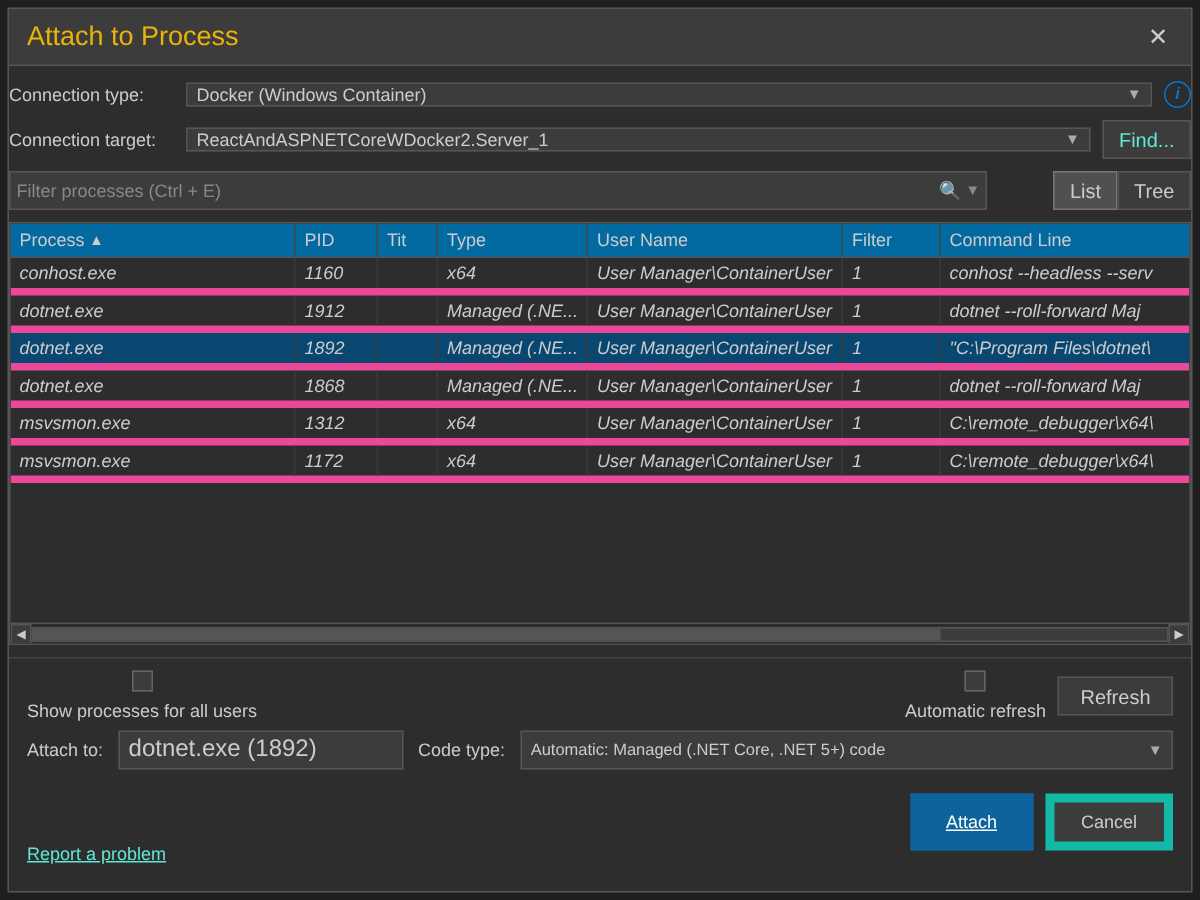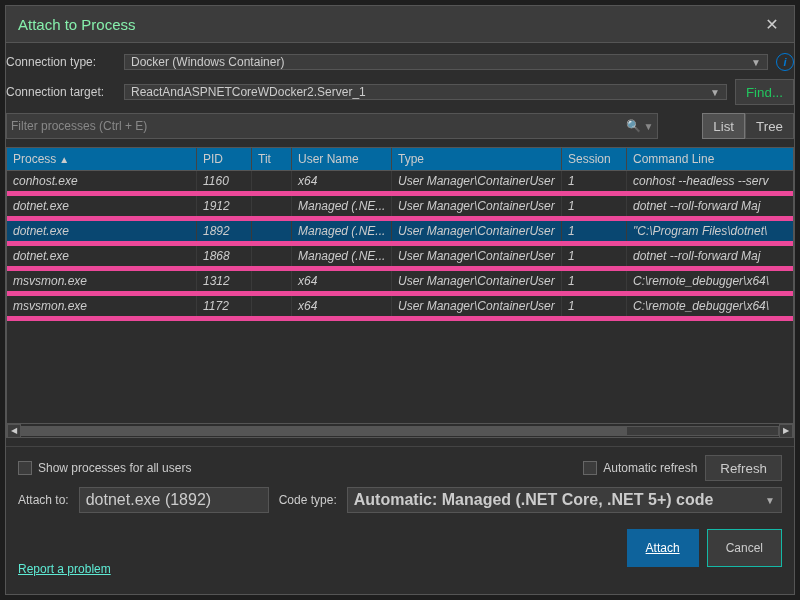--- a/index.html
+++ b/index.html
@@ -27,22 +27,22 @@
     .title-bar {
       background: #3c3c3c;
       padding: 8px 12px;
       display: flex;
       align-items: center;
       justify-content: space-between;
       border-bottom: 1px solid #555;
       flex-shrink: 0;
     }
     .title-bar-text {
-      font-size: 15px;
-      color: #86efac;
+      font-size: 18px;
+      color: #eab308;
     }
     .close-btn {
       background: none;
       border: none;
       color: #cccccc;
       font-size: 16px;
       cursor: pointer;
       width: 20px;
       height: 20px;
       display: flex;
@@ -95,21 +95,21 @@
       justify-content: center;
       font-size: 11px;
       font-style: italic;
       font-weight: bold;
       cursor: pointer;
       flex-shrink: 0;
     }
     .find-btn {
       background: #3c3c3c;
       border: 1px solid #555;
-      color: #22c55e;
+      color: #5eead4;
       padding: 3px 10px;
       height: 26px;
       cursor: pointer;
       white-space: nowrap;
     }
     .search-row {
       display: flex;
       align-items: center;
       gap: 8px;
     }
@@ -249,20 +249,21 @@
     .bottom-row1 {
       display: flex;
       align-items: center;
       justify-content: space-between;
     }
     .checkbox-label {
       display: flex;
       align-items: center;
       gap: 6px;
       cursor: pointer;
+      flex-direction: column;
     }
     .checkbox {
       width: 14px;
       height: 14px;
       border: 1px solid #666;
       background: #3c3c3c;
       flex-shrink: 0;
       cursor: pointer;
     }
     .auto-refresh-row {
@@ -323,21 +324,21 @@
       text-decoration: underline;
       cursor: pointer;
       margin-top: 43px;
     }
     .action-btns {
       display: flex;
       gap: 8px;
     }
     .action-btn {
       background: #3c3c3c;
-      border: 1px solid #14b8a6;
+      border: 6px solid #14b8a6;
       color: #cccccc;
       padding: 4px 18px;
       height: 38px;
       cursor: pointer;
       font-size: 12px;
     }
     .action-btn.primary {
       background: #0e639c;
       border-color: #0e639c;
       color: white;
@@ -392,27 +393,27 @@
           <span>Process</span>
           <span class="sort-arrow">▲</span>
         </div>
         <div class="th">
             <span>PID</span>
           </div>
         <div class="th">
             <span>Tit</span>
           </div>
         <div class="th">
+            <span>Type</span>
+          </div>
+        <div class="th">
             <span>User Name</span>
           </div>
         <div class="th">
-            <span>Type</span>
-          </div>
-        <div class="th">
-            <span>Session</span>
+            <span>Filter</span>
           </div>
         <div class="th">
             <span>Command Line</span>
           </div>
       </div>
       <div class="table-body" id="table-body">
       <div class="table-row">
       <div class="td">conhost.exe</div>
       <div class="td">1160</div>
       <div class="td"></div>
@@ -489,21 +490,21 @@
           </label>
           <button class="refresh-btn">Refresh</button>
         </div>
       </div>
 
       <div class="bottom-row2">
         <span class="attach-label">Attach to:</span>
         <input class="attach-input" type="text" value="dotnet.exe (1892)" style="">
         <span class="code-type-label">Code type:</span>
         <div class="code-type-dropdown">
-          <span style="font-size:16px;font-weight:bold;">Automatic: Managed (.NET Core, .NET 5+) code</span>
+          <span style="font-size:11px;">Automatic: Managed (.NET Core, .NET 5+) code</span>
           <span class="dropdown-arrow">▼</span>
         </div>
       </div>
 
       <div class="bottom-row3">
         <a class="report-link">Report a problem</a>
         <div class="action-btns">
           <button class="action-btn primary">Attach</button>
           <button class="action-btn">Cancel</button>
         </div>

